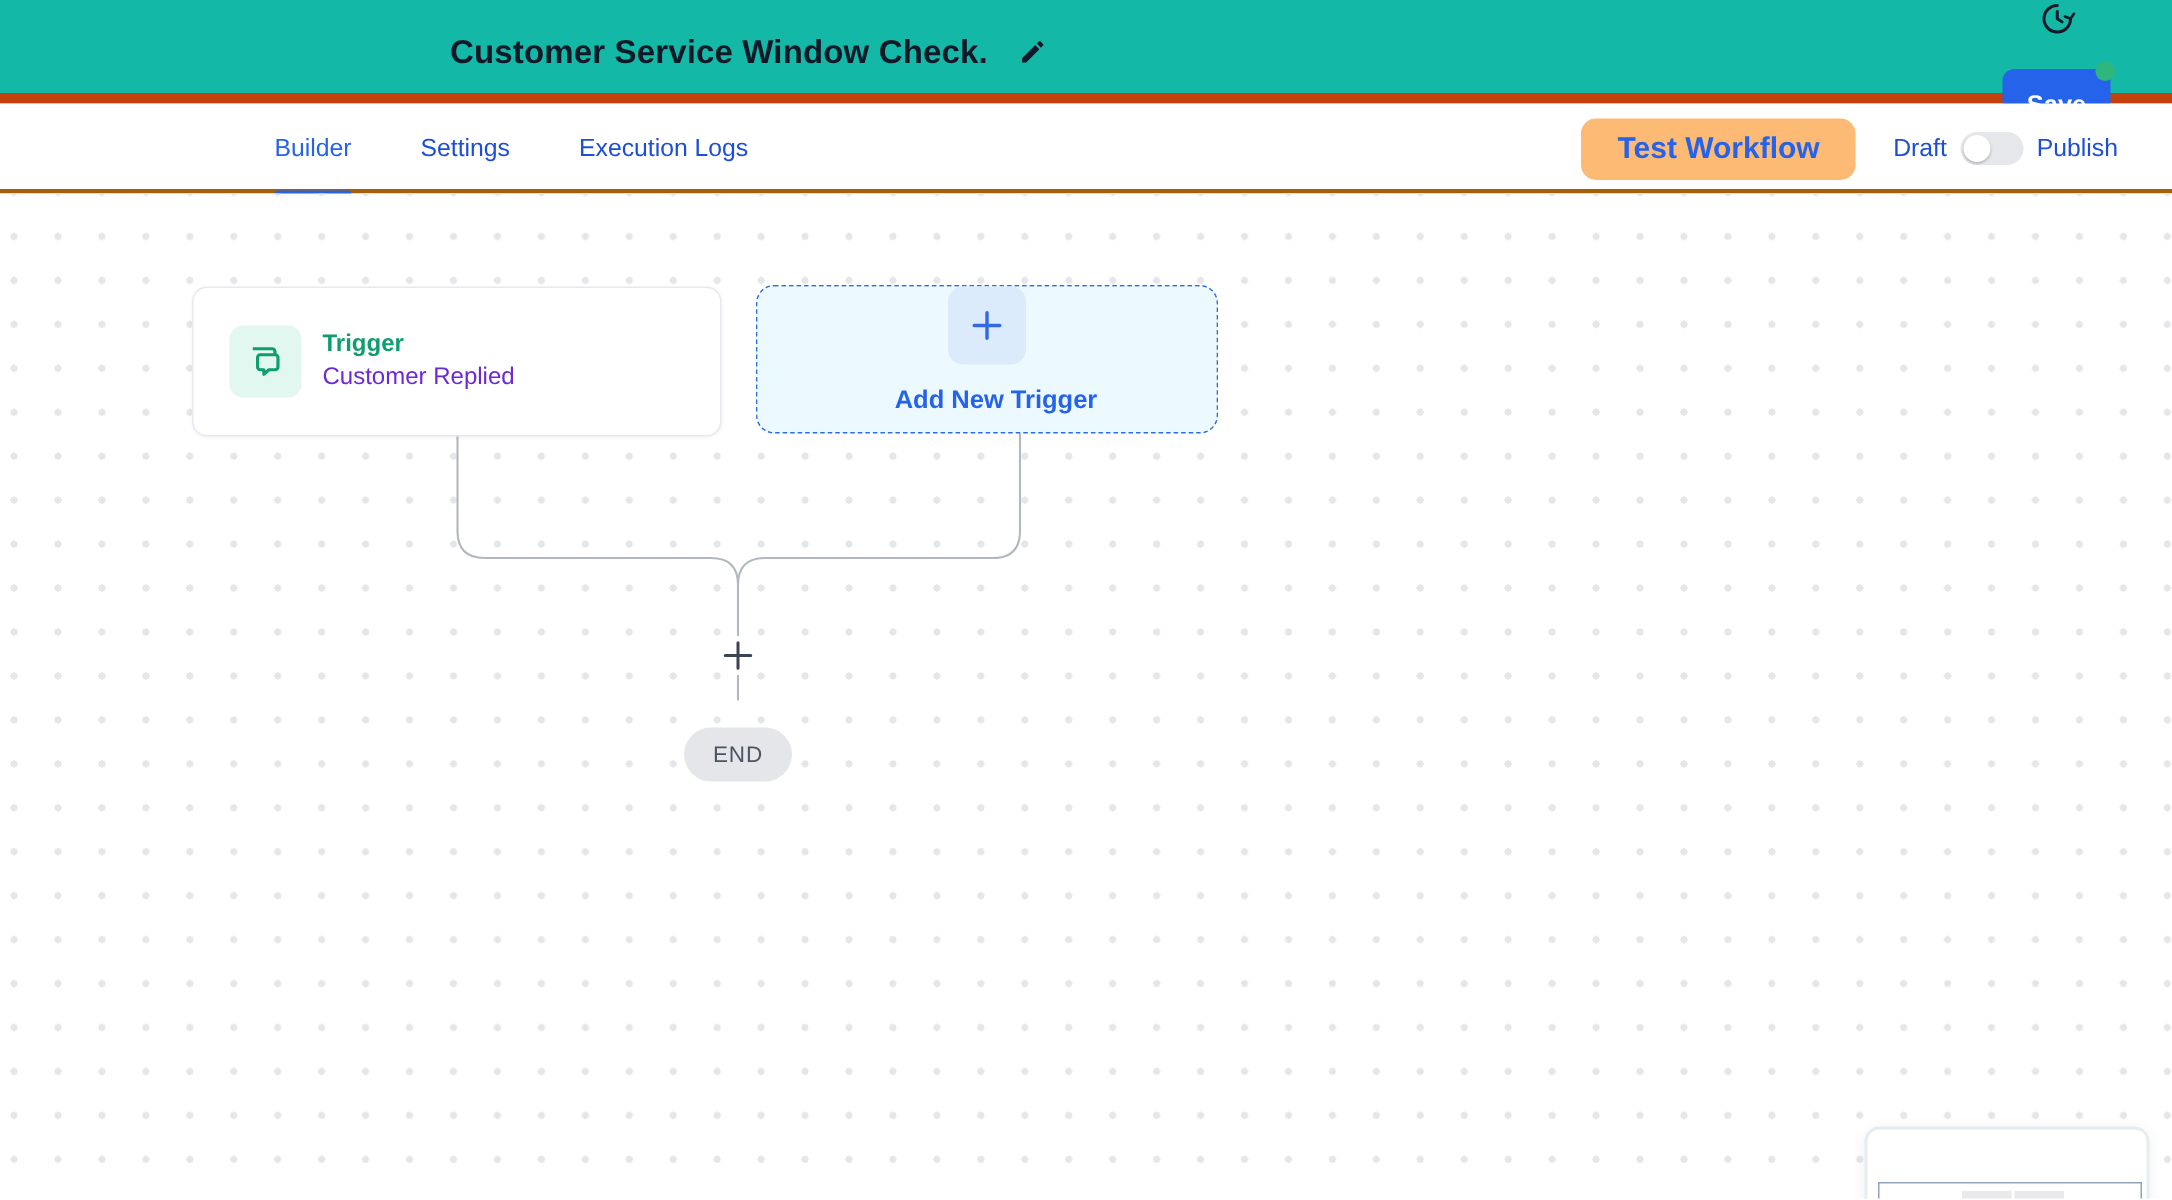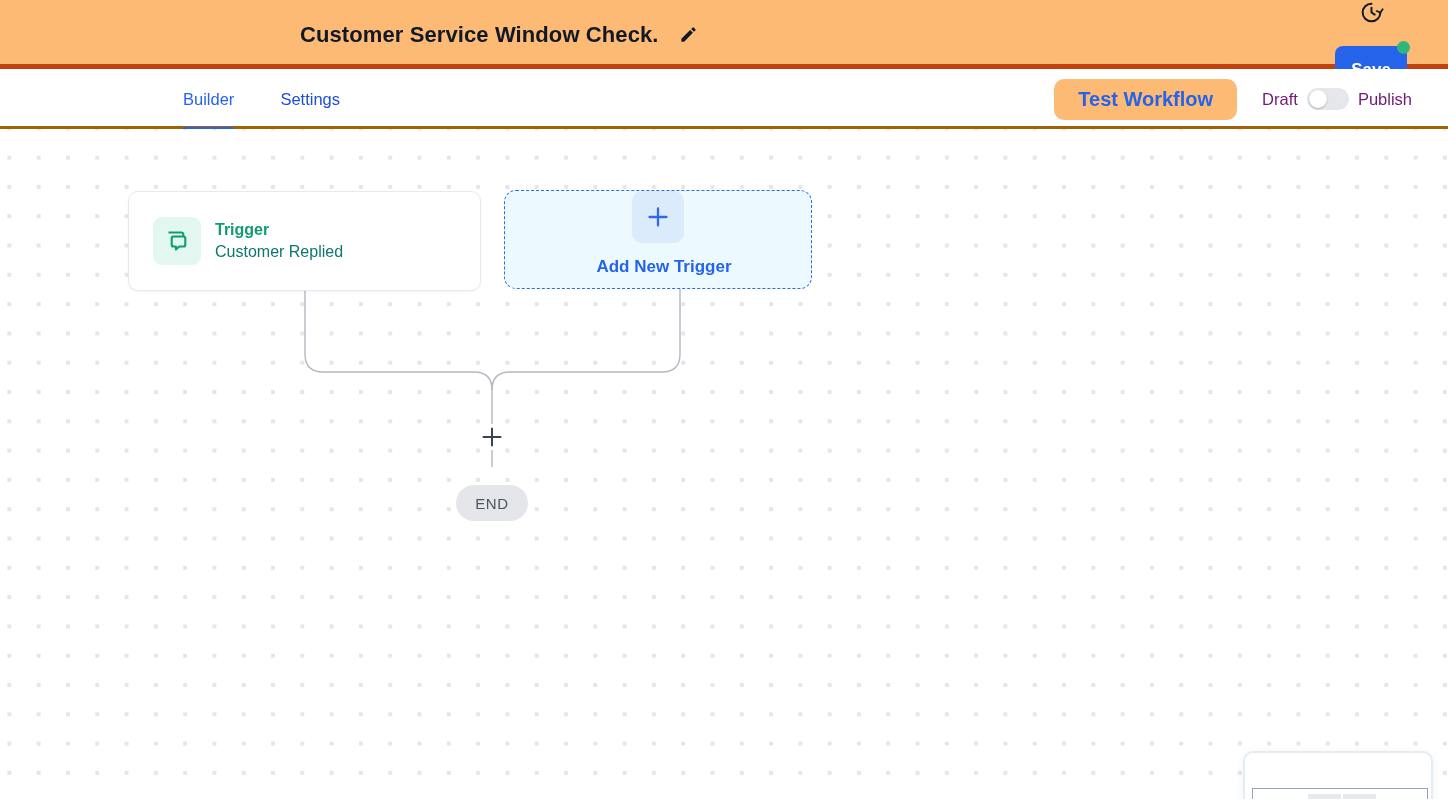--- a/index.html
+++ b/index.html
@@ -1,59 +1,59 @@
 <!DOCTYPE html>
 <html><head>
 <meta charset="utf-8">
 <style>
   * { margin:0; padding:0; box-sizing:border-box; }
   html,body { width:1448px; height:800px; overflow:hidden; background:#fff;
     font-family:"Liberation Sans","DejaVu Sans",sans-serif; color:#111827; }
 
   
-  .header { position:relative; height:69px; background:#fdba74; border-bottom:5px solid #c2410c; }
+  .header { position:relative; height:69px; background:#14b8a6; border-bottom:7px solid #c2410c; }
   .title-wrap { position:absolute; left:300px; top:0; height:69px; display:flex; align-items:center; gap:18px; }
   .wf-title { font-size:22px; font-weight:700; letter-spacing:.1px; color:#111827; }
   .edit-btn { width:24px; height:24px; display:flex; align-items:center; justify-content:center; cursor:pointer; }
   .header-right { position:absolute; right:41px; top:0; height:69px; display:flex; align-items:center; gap:21px;flex-direction:column; }
   .history-btn { width:26px; height:26px; display:flex; align-items:center; justify-content:center; cursor:pointer; }
   .save-wrap { position:relative; }
   .save-btn { width:72px; height:47px; background:#2563eb; color:#fff; border:none; border-radius:8px;
     font-size:17px; font-weight:700; font-family:inherit; cursor:pointer; }
   .save-dot { position:absolute; right:-3px; top:-5px; width:13px; height:13px; border-radius:50%; background:#2eb67d; }
 
   
   .tabbar { position:relative; height:60px; background:#fff; border-bottom:3px solid #a16207; }
   .tabs { position:absolute; left:183px; top:0; height:60px; display:flex; gap:46px; align-items:stretch; }
   .tab { position:relative; display:flex; align-items:center; font-size:16.5px; color:#1d4ed8; cursor:pointer; white-space:nowrap; }
   .tab.active { color:#2563eb; font-weight:500; }
   .tab.active::after { content:""; position:absolute; left:0; right:0; bottom:-1px; height:3px; background:#2563eb; border-radius:2px; }
   .tabbar-right { position:absolute; right:36px; top:0; height:60px; display:flex; align-items:center; gap:25px; }
   .test-btn { height:41px; padding:0 24px; background:#fdba74; color:#2563eb; border:none; border-radius:10px;
     font-size:20px; font-weight:600; font-family:inherit; cursor:pointer; }
   .pub-group { display:flex; align-items:center; gap:9px; }
-  .state-label { font-size:16.5px; color:#701a75; font-weight:500;text-align:center; }
+  .state-label { font-size:16.5px; color:#1d4ed8; font-weight:500;text-align:center; }
   .toggle { width:42px; height:22px; border-radius:11px; background:#e5e7eb; position:relative; cursor:pointer; }
   .toggle .knob { position:absolute; left:2px; top:2px; width:18px; height:18px; border-radius:50%;
     background:#fff; box-shadow:0 1px 2px rgba(0,0,0,.25); }
 
   
   .canvas { position:relative; width:1448px; height:670px; overflow:hidden; background:#fff;
     background-image:radial-gradient(circle, #e4e6ea 2.3px, transparent 2.5px);
     background-size:29.3px 29.3px; background-position:24px 14px; }
   .connector-svg { position:absolute; left:0; top:0; pointer-events:none; }
 
   .node-card { position:absolute; display:flex; align-items:center; gap:14px; cursor:pointer;margin-top:16px; }
   .trigger-card { left:128px; top:46px; width:353px; height:100px; background:#fff;
     border:1px solid #e7e9ee; border-radius:10px; padding:0 24px; box-shadow:0 1px 3px rgba(16,24,40,.05); }
   .trigger-icon-box { width:48px; height:48px; border-radius:9px; background:#e2f7f0;
     display:flex; align-items:center; justify-content:center; flex:none; }
   .trigger-texts { display:flex; flex-direction:column; gap:4px; }
   .trigger-title { font-size:16px; font-weight:700; color:#0e9d6e; }
-  .trigger-sub { font-size:16px; color:#0f766e; }
+  .trigger-sub { font-size:16px; color:#6d28d9; }
 
   .add-card { left:504px; top:45px; width:308px; height:99px; background:#ecf9fe;
     border:1px dashed #2e6be6; border-radius:12px; padding:0 18px;flex-direction:column; }
   .plus-box { width:52px; height:52px; border-radius:10px; background:#dcebfb;
     display:flex; align-items:center; justify-content:center; flex:none; }
   .add-label { font-size:17px; font-weight:600; color:#2563eb; margin-left:12px; }
 
   .add-node-btn { position:absolute; left:481px; top:297px; width:22px; height:22px;
     display:flex; align-items:center; justify-content:center; cursor:pointer; background:transparent; border:none; }
   .end-pill { position:absolute; left:456px; top:356px; width:72px; height:36px; background:#e5e6ea;
@@ -93,20 +93,21 @@
       <button class="save-btn">Save</button>
       <span class="save-dot"></span>
     </span>
   </div>
 </div>
 
 <div class="tabbar">
   <div class="tabs">
     <div class="tab active">Builder</div>
     <div class="tab">Settings</div>
+    <div class="tab">Execution Logs</div>
   </div>
   <div class="tabbar-right">
     <button class="test-btn">Test Workflow</button>
     <div class="pub-group">
       <span class="state-label">Draft</span>
       <div class="toggle">
         <div class="knob"></div>
       </div>
       <span class="state-label">Publish</span>
     </div>

